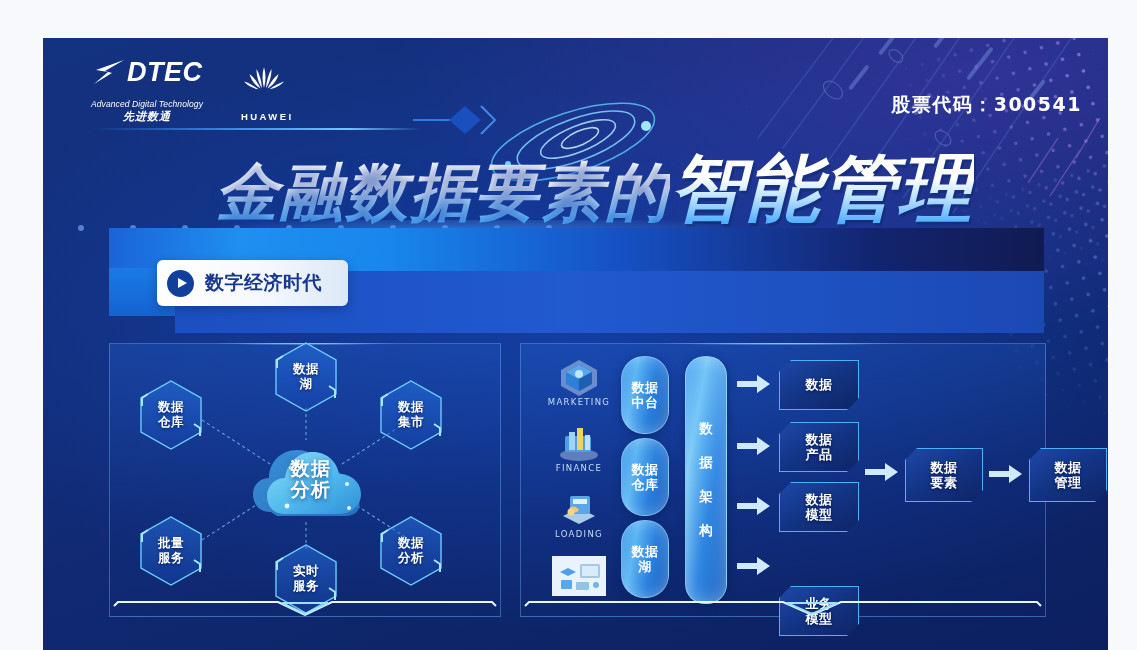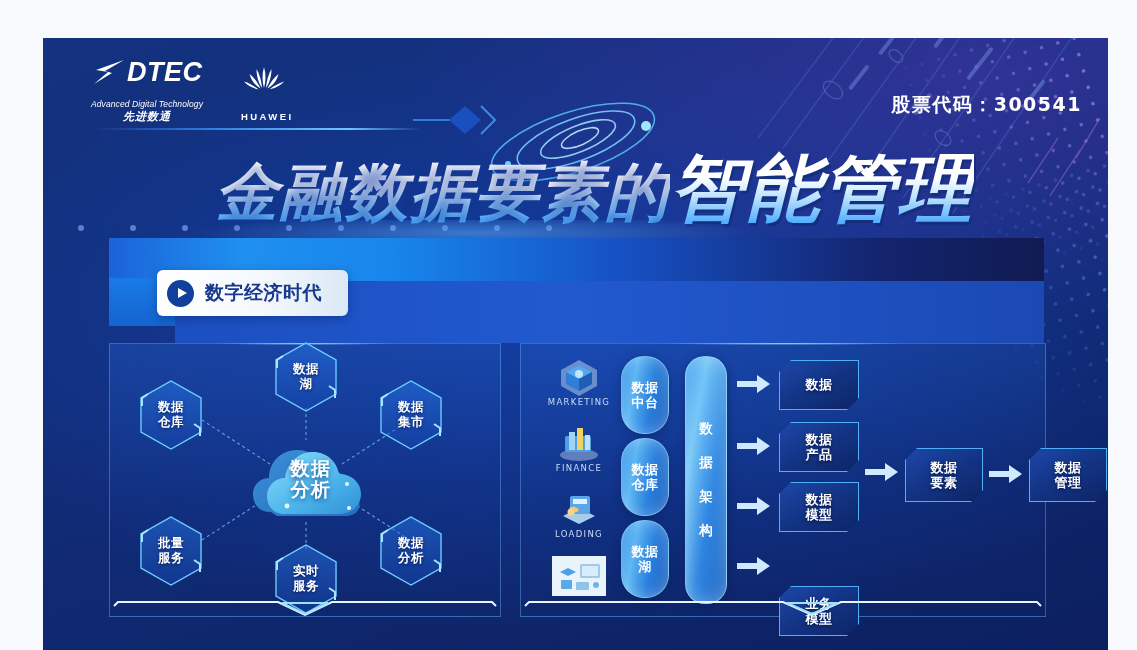--- a/index.html
+++ b/index.html
@@ -75,21 +75,21 @@
     background:linear-gradient(180deg,#ffffff 38%,#bfe4ff 60%,#2f9dff 100%);
     -webkit-background-clip:text;background-clip:text;color:transparent;
     filter:drop-shadow(2px 3px 0 rgba(18,45,120,.75));
   }
   .title-glow{
     position:absolute;left:60px;top:78px;width:650px;height:26px;
     background:radial-gradient(60% 100% at 45% 50%, rgba(90,175,255,.55) 0%, rgba(60,140,255,0) 72%);
     pointer-events:none;
   }
   
-  .band{position:absolute;left:66px;top:200px;width:935px;height:105px;text-align:right;}
+  .band{position:absolute;left:66px;top:190px;width:935px;height:105px;text-align:right;}
   .band-top{
     position:absolute;left:0;top:0;width:935px;height:50px;
     background:linear-gradient(90deg,#1b63d8 0%,#1f8ff0 14%,#1886ec 30%,#1652c6 54%,#13246f 82%,#111b52 100%);
   }
   .band-bottom{
     position:absolute;left:66px;top:43px;width:869px;height:62px;
     background:linear-gradient(90deg,#1c4fc0 0%,#2159cf 45%,#1b49b4 100%);
   }
   .band-left-edge{
     position:absolute;left:0;top:40px;width:66px;height:48px;

